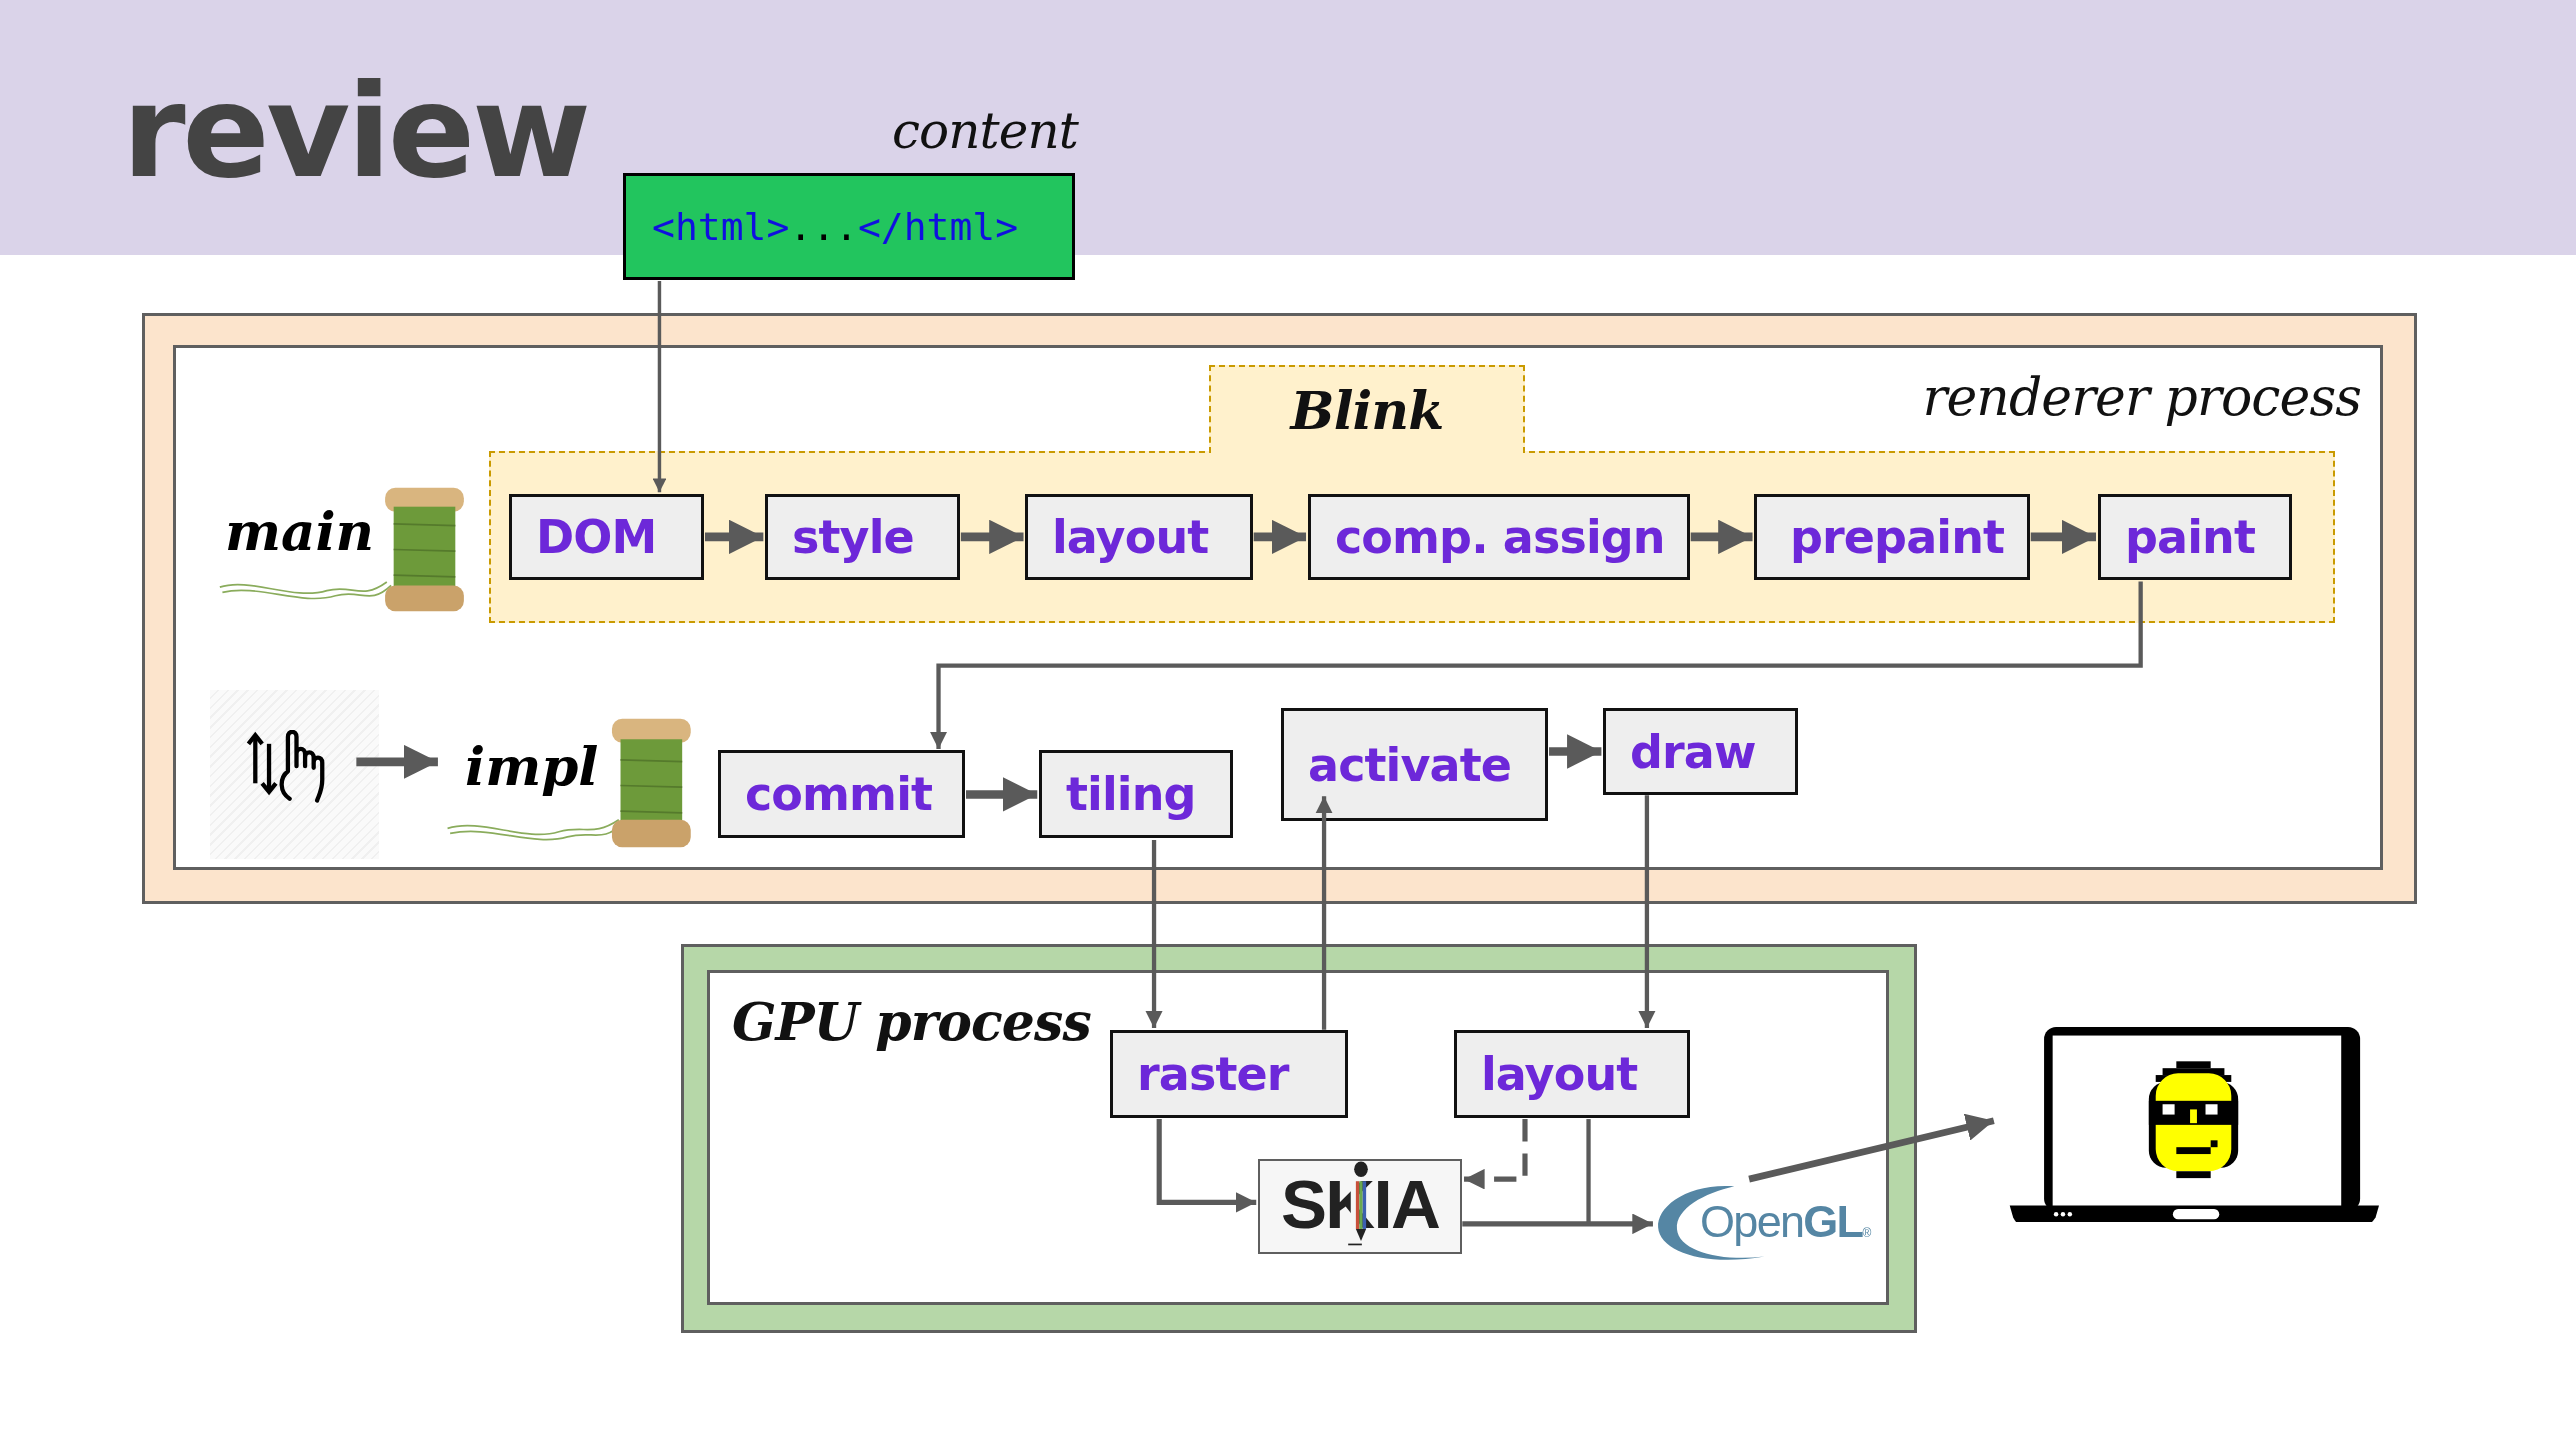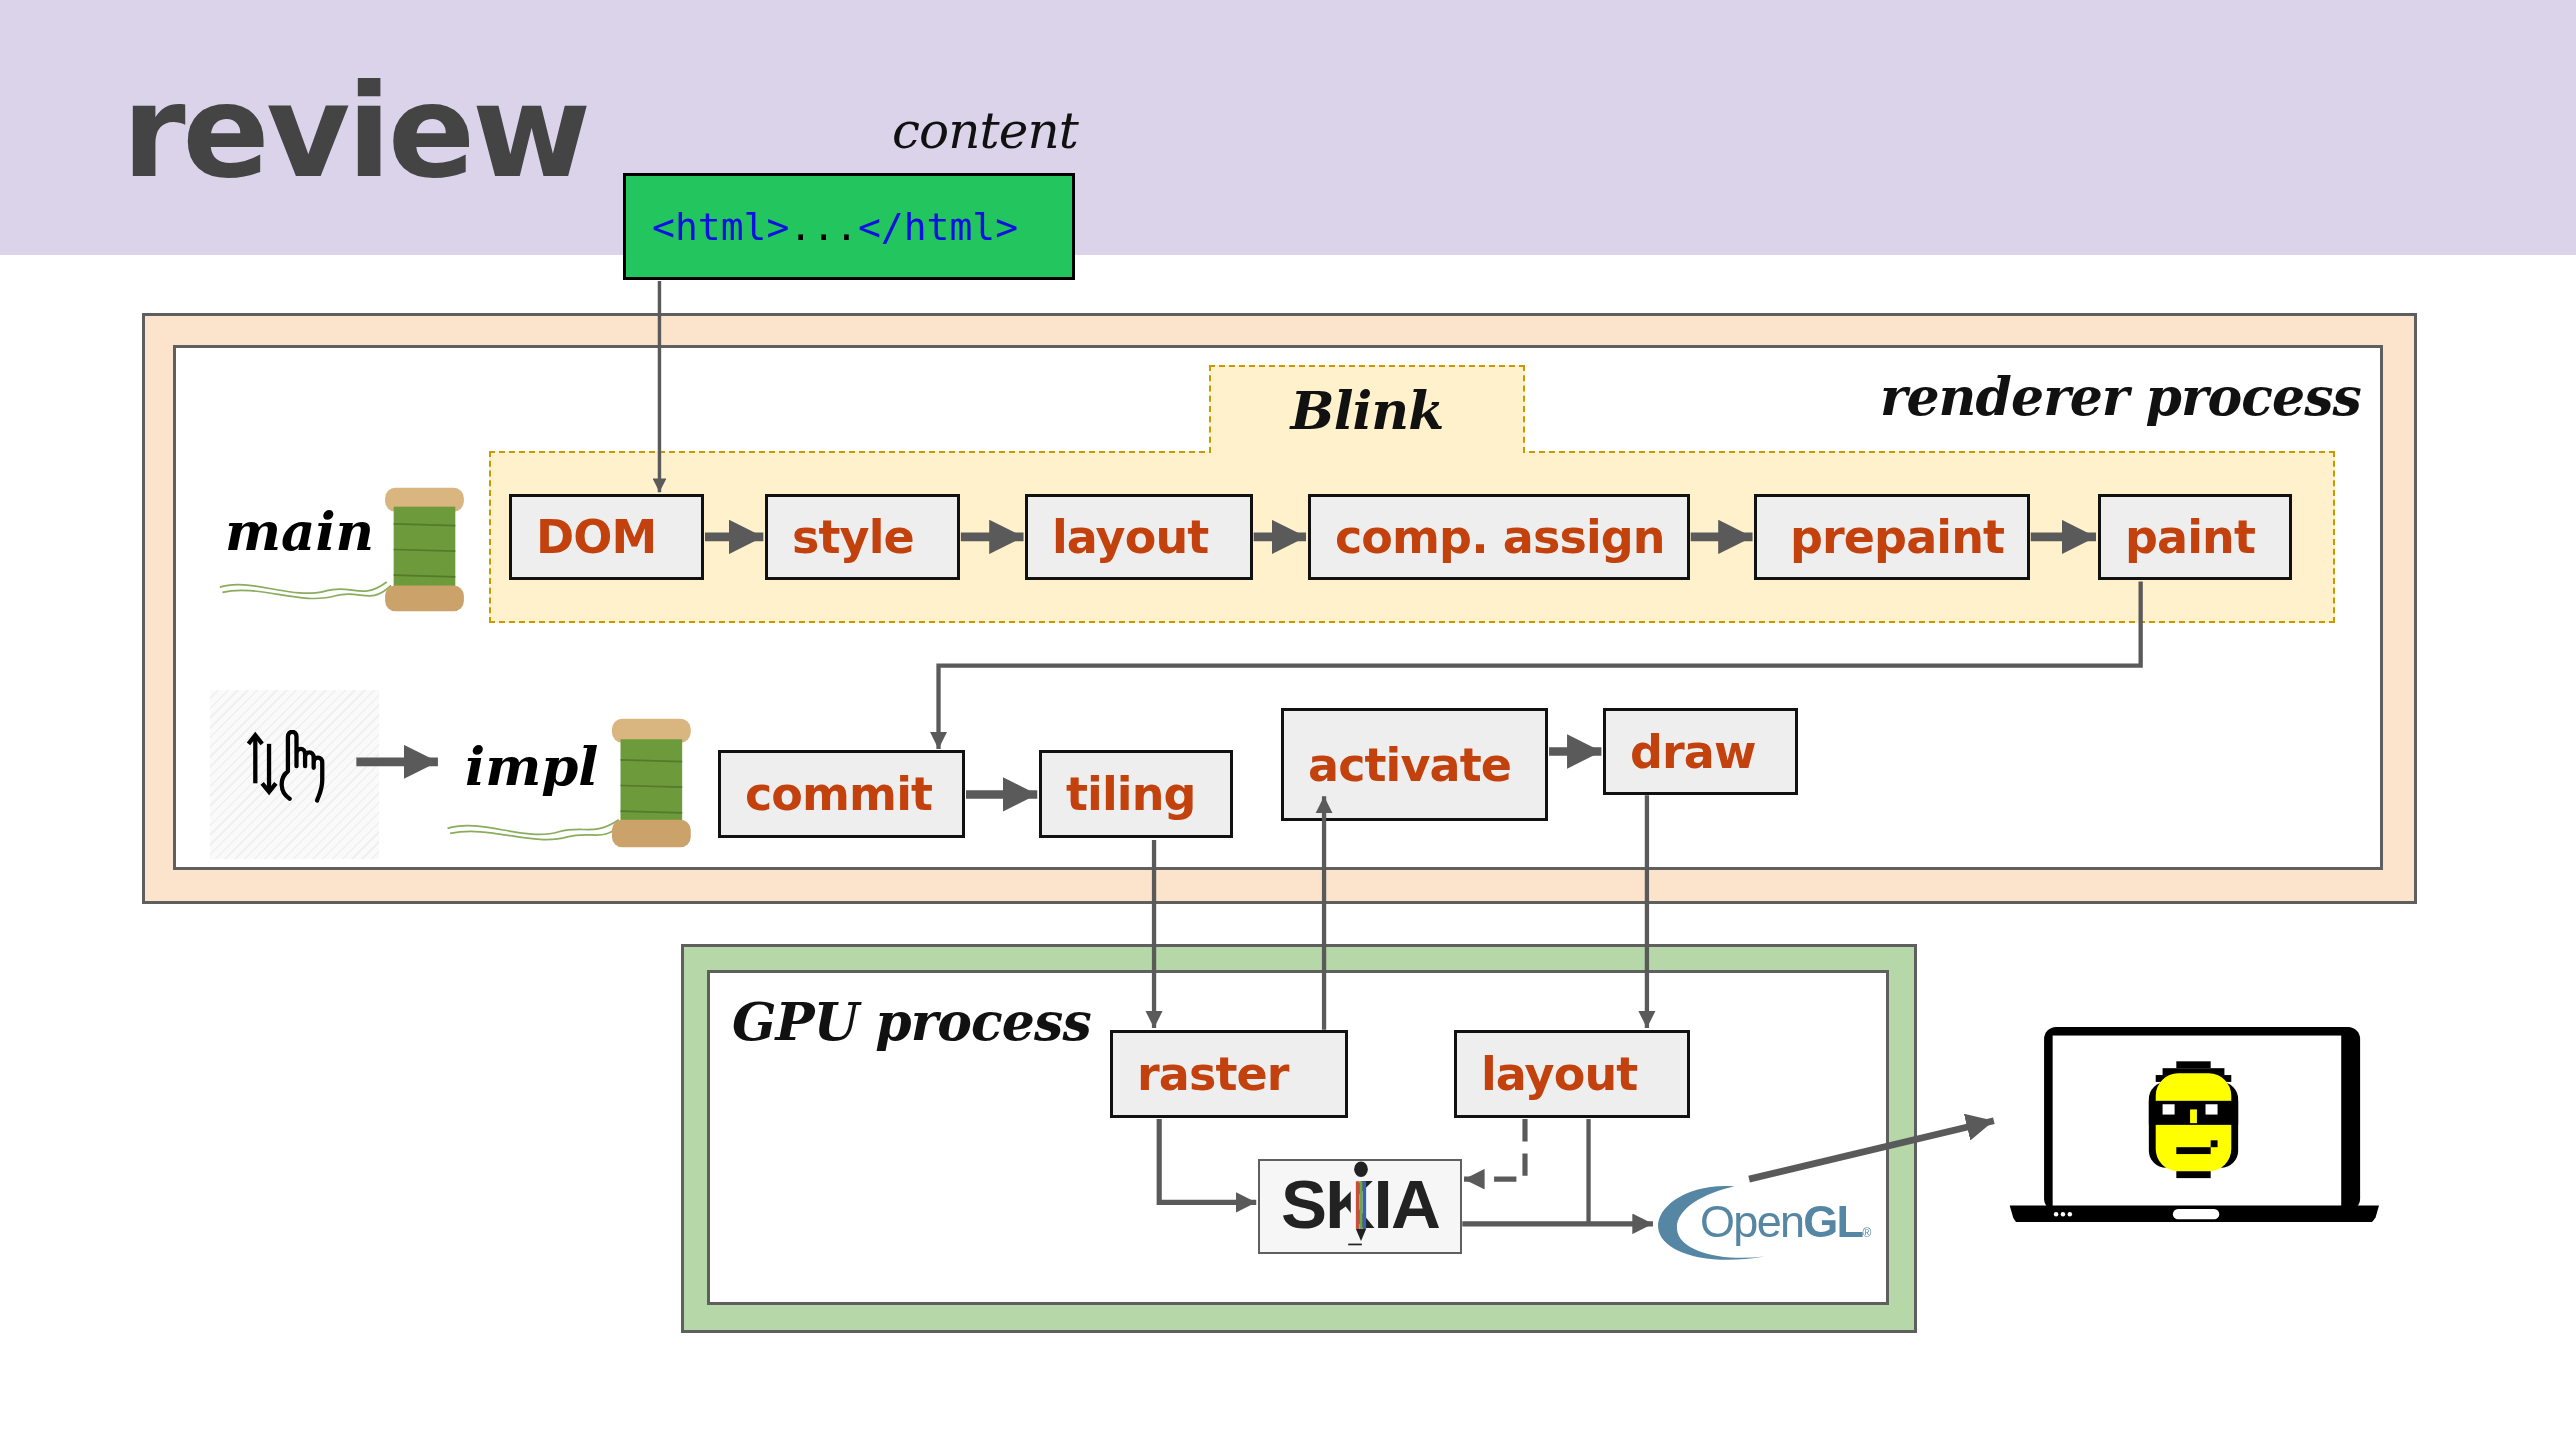--- a/index.html
+++ b/index.html
@@ -12,23 +12,23 @@
   .content-box { left: 623px; top: 173px; width: 452px; height: 107px; background: #22c55e; border: 3.4px solid #000; display: flex; align-items: center; padding-left: 26px; font-family: "DejaVu Sans Mono", monospace; font-size: 38px; color: #1010e0; }
   .content-box .dots { color: #000; }
 
   .outer-orange { left: 142px; top: 313px; width: 2275px; height: 591px; background: #fce4cc; border: 3.4px solid #5f5f5f; }
   .inner-white { left: 173px; top: 345px; width: 2210px; height: 525px; background: #fff; border: 3.4px solid #5f5f5f; }
 
   .blink-region { left: 489px; top: 451px; width: 1846px; height: 172px; background: #fff1cc; border: 2.6px dashed #c99a00; }
   .blink-tab { left: 1209px; top: 365px; width: 316px; height: 88px; background: #fff1cc; border: 2.6px dashed #c99a00; border-bottom: none; }
   .blink-tab-cover { left: 1212px; top: 447px; width: 311px; height: 8.6px; background: #fff1cc; }
   .blink-label { left: 1209px; top: 385px; width: 316px; text-align: center; font-size: 52px; font-weight: bold; color: #111; line-height: 1; letter-spacing: -0.9px; }
-  .renderer-label { left: 1803px; top: 371px; width: 558px; text-align: right; font-size: 52px; font-weight: bold; color: #111; line-height: 1; letter-spacing: -0.9px; }
-
-  .box { background: #eeeeee; border: 3.4px solid #111; display: flex; align-items: center; padding-left: 24px; font-family: "DejaVu Sans", sans-serif; font-weight: bold; font-size: 46px; color: #c2410c; letter-spacing: -0.9px; }
+  .renderer-label { left: 1803px; top: 371px; width: 558px; text-align: right; font-size: 52px; font-weight: normal; color: #111; line-height: 1; letter-spacing: -0.9px; }
+
+  .box { background: #eeeeee; border: 3.4px solid #111; display: flex; align-items: center; padding-left: 24px; font-family: "DejaVu Sans", sans-serif; font-weight: bold; font-size: 46px; color: #6d28d9; letter-spacing: -0.9px; }
 
   .thread-label { font-size: 53px; font-weight: bold; color: #000000; line-height: 1; }
 
   .hatch { left: 210px; top: 690px; width: 169px; height: 169px; background: repeating-linear-gradient(135deg, #fafafa 0 5.2px, #f0f0f0 5.2px 6.9px); }
 
   .outer-green { left: 681px; top: 944px; width: 1236px; height: 389px; background: #b6d7a8; border: 3.4px solid #5f5f5f; }
   .inner-green { left: 707px; top: 970px; width: 1182px; height: 335px; background: #fff; border: 3.4px solid #5f5f5f; }
   .gpu-label { left: 732px; top: 996px; font-size: 52px; font-weight: bold; color: #111; line-height: 1; letter-spacing: -0.9px; }
 
   .skia-box { left: 1258px; top: 1159px; width: 204px; height: 95px; background: #f6f6f6; border: 2.6px solid #5f5f5f; }

